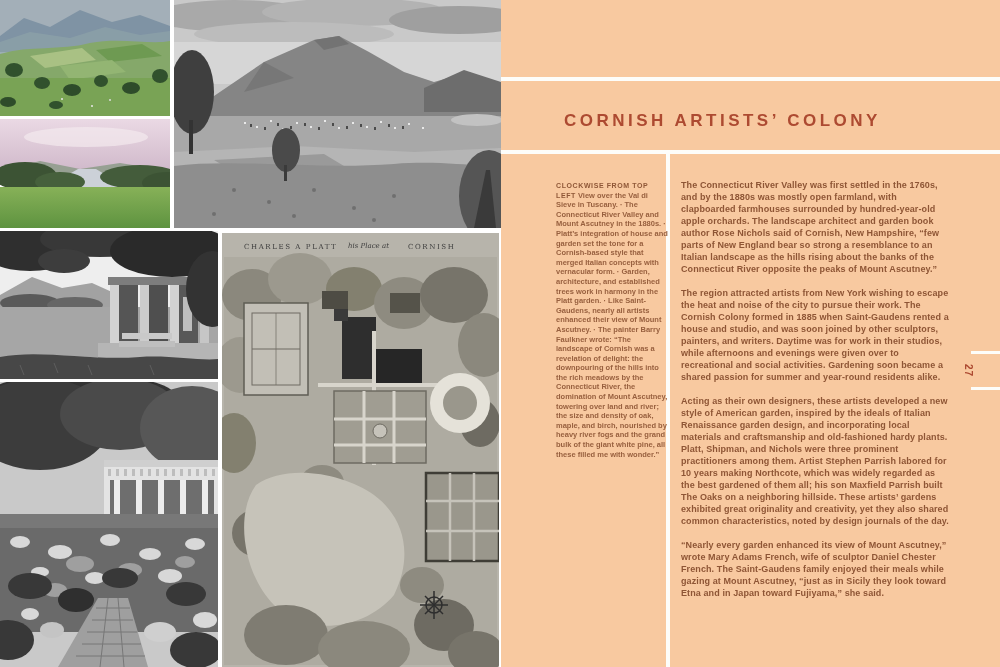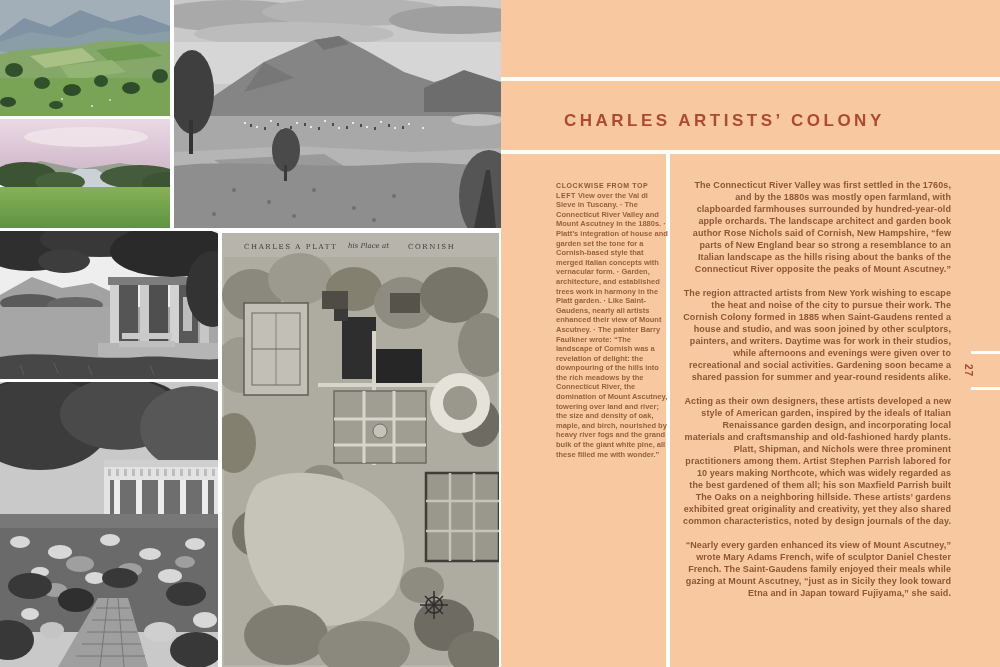--- a/index.html
+++ b/index.html
@@ -35,21 +35,21 @@
   }
   .caption{
     position:absolute;left:55px;top:181px;width:112px;
     font-size:7.5px;line-height:9.6px;font-weight:bold;color:#98603f;
     text-align:left;
   }
   .caption .lead{font-size:7px;letter-spacing:.6px;color:#8f5737;}
   .bodycol{
     position:absolute;left:180px;top:179px;width:270px;
     font-size:9px;line-height:12px;font-weight:bold;color:#8e5535;
-    letter-spacing:.1px;text-align:right;
+    letter-spacing:.1px;text-align:left;
   }
   .bodycol p{margin:0 0 12px 0;}
   .tick{position:absolute;width:29px;height:3px;background:#fdfdfa;left:470px;}
   .tick.t1{top:351px;}
   .tick.t2{top:387px;}
   .folio{
     position:absolute;left:456px;top:357px;width:24px;height:26px;
     display:flex;align-items:center;justify-content:center;
   }
   .folio span{
@@ -358,21 +358,21 @@
         <text x="22" y="16" font-family="DejaVu Serif, serif" font-size="7" letter-spacing="1.6" fill="#3c3c3c">CHARLES A PLATT</text>
         <text x="126" y="15" font-family="DejaVu Serif, serif" font-size="7" font-style="italic" fill="#3c3c3c">his Place at</text>
         <text x="186" y="16" font-family="DejaVu Serif, serif" font-size="7" letter-spacing="1.6" fill="#3c3c3c">CORNISH</text>
       </svg>
     </div>
   </div>
 
   <div id="right-page">
     <div class="hrule r1"></div>
 
-    <div class="main-title">CHARLES ARTISTS’ COLONY</div>
+    <div class="main-title">CORNISH ARTISTS’ COLONY</div>
 
     <div class="hrule r2"></div>
     <div class="vrule"></div>
 
     <div class="caption"><span class="lead">CLOCKWISE FROM TOP LEFT</span><span> View over the Val di Sieve in Tuscany. · The Connecticut River Valley and Mount Ascutney in the 1880s. · Platt’s integration of house and garden set the tone for a Cornish-based style that merged Italian concepts with vernacular form. · Garden, architecture, and established trees work in harmony in the Platt garden. · Like Saint-Gaudens, nearly all artists enhanced their view of Mount Ascutney. · The painter Barry Faulkner wrote: “The landscape of Cornish was a revelation of delight: the downpouring of the hills into the rich meadows by the Connecticut River, the domination of Mount Ascutney, towering over land and river; the size and density of oak, maple, and birch, nourished by heavy river fogs and the grand bulk of the giant white pine, all these filled me with wonder.”</span></div>
 
     <div class="bodycol">
       <p>The Connecticut River Valley was first settled in the 1760s, and by the 1880s was mostly open farmland, with clapboarded farmhouses surrounded by hundred-year-old apple orchards. The landscape architect and garden book author Rose Nichols said of Cornish, New Hampshire, “few parts of New England bear so strong a resemblance to an Italian landscape as the hills rising about the banks of the Connecticut River opposite the peaks of Mount Ascutney.”</p>
       <p>The region attracted artists from New York wishing to escape the heat and noise of the city to pursue their work. The Cornish Colony formed in 1885 when Saint-Gaudens rented a house and studio, and was soon joined by other sculptors, painters, and writers. Daytime was for work in their studios, while afternoons and evenings were given over to recreational and social activities. Gardening soon became a shared passion for summer and year-round residents alike.</p>
       <p>Acting as their own designers, these artists developed a new style of American garden, inspired by the ideals of Italian Renaissance garden design, and incorporating local materials and craftsmanship and old-fashioned hardy plants. Platt, Shipman, and Nichols were three prominent practitioners among them. Artist Stephen Parrish labored for 10 years making Northcote, which was widely regarded as the best gardened of them all; his son Maxfield Parrish built The Oaks on a neighboring hillside. These artists’ gardens exhibited great originality and creativity, yet they also shared common characteristics, noted by design journals of the day.</p>

